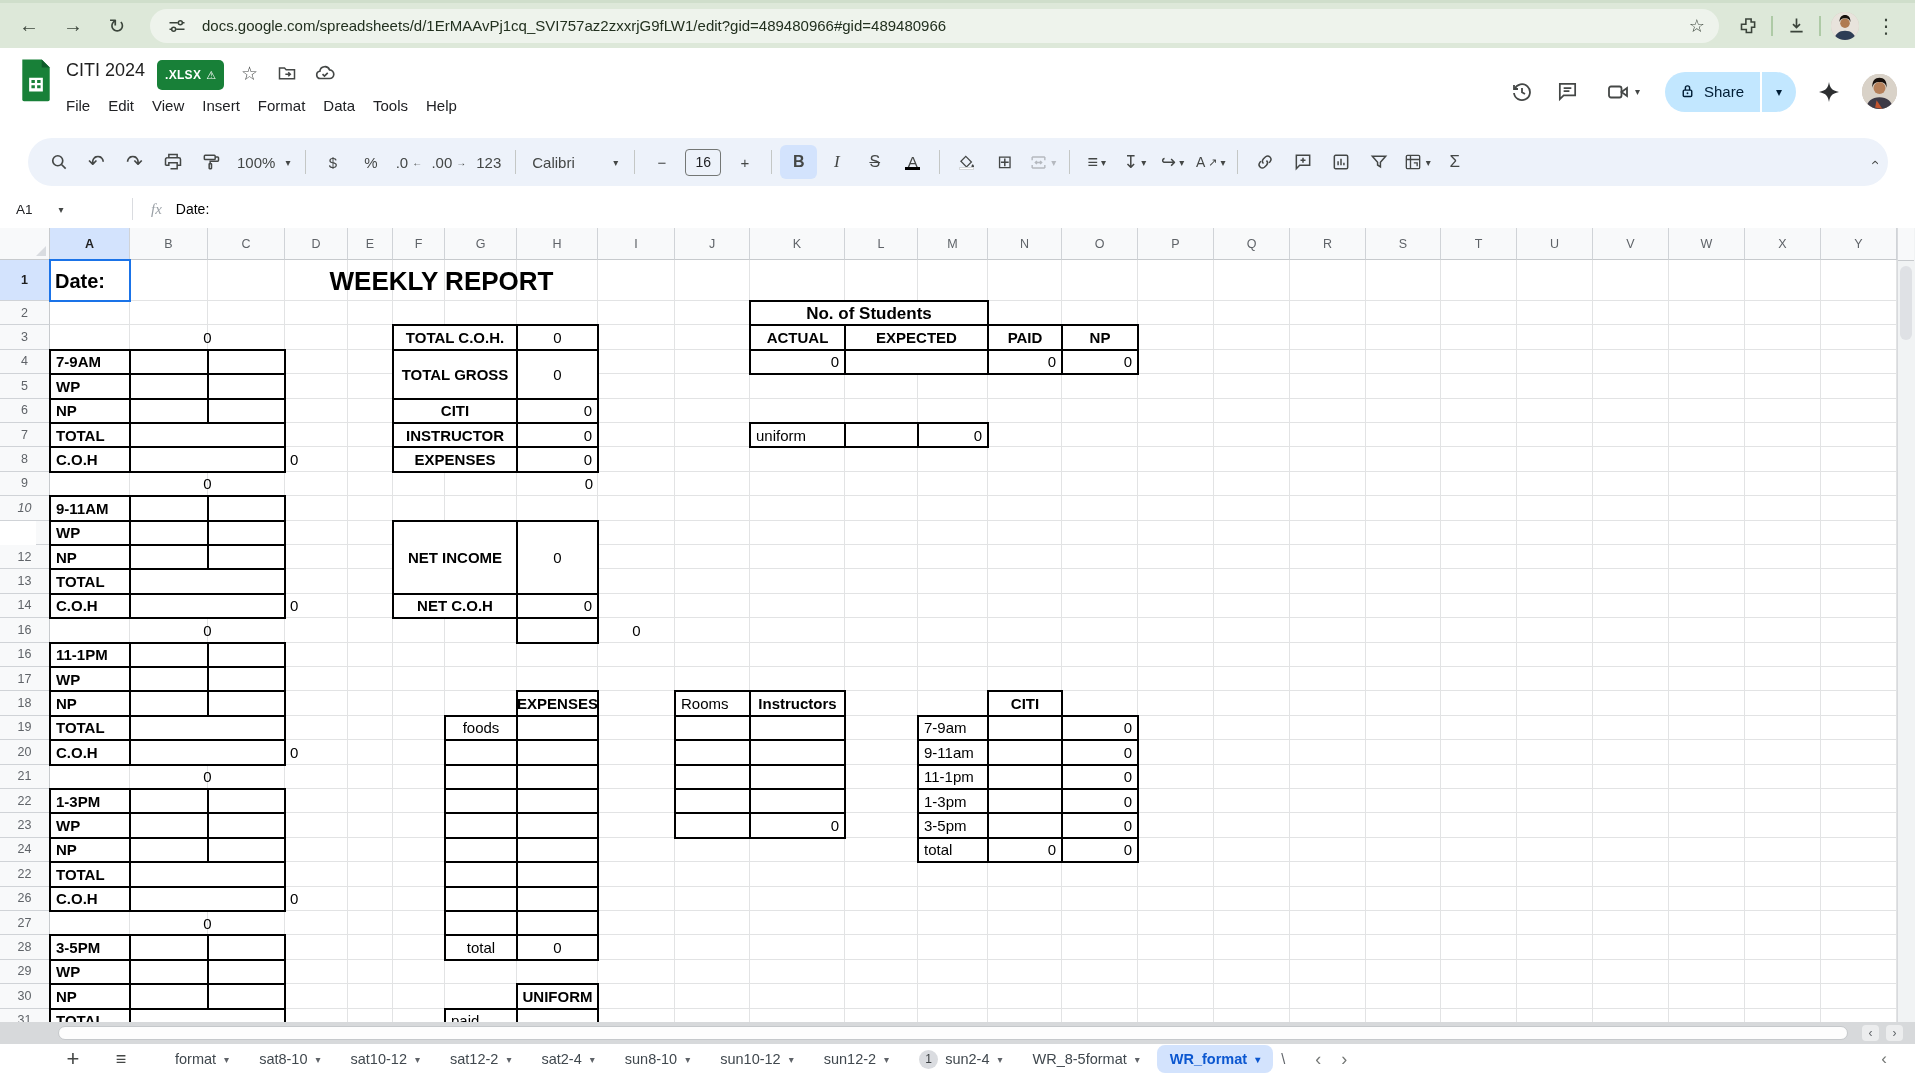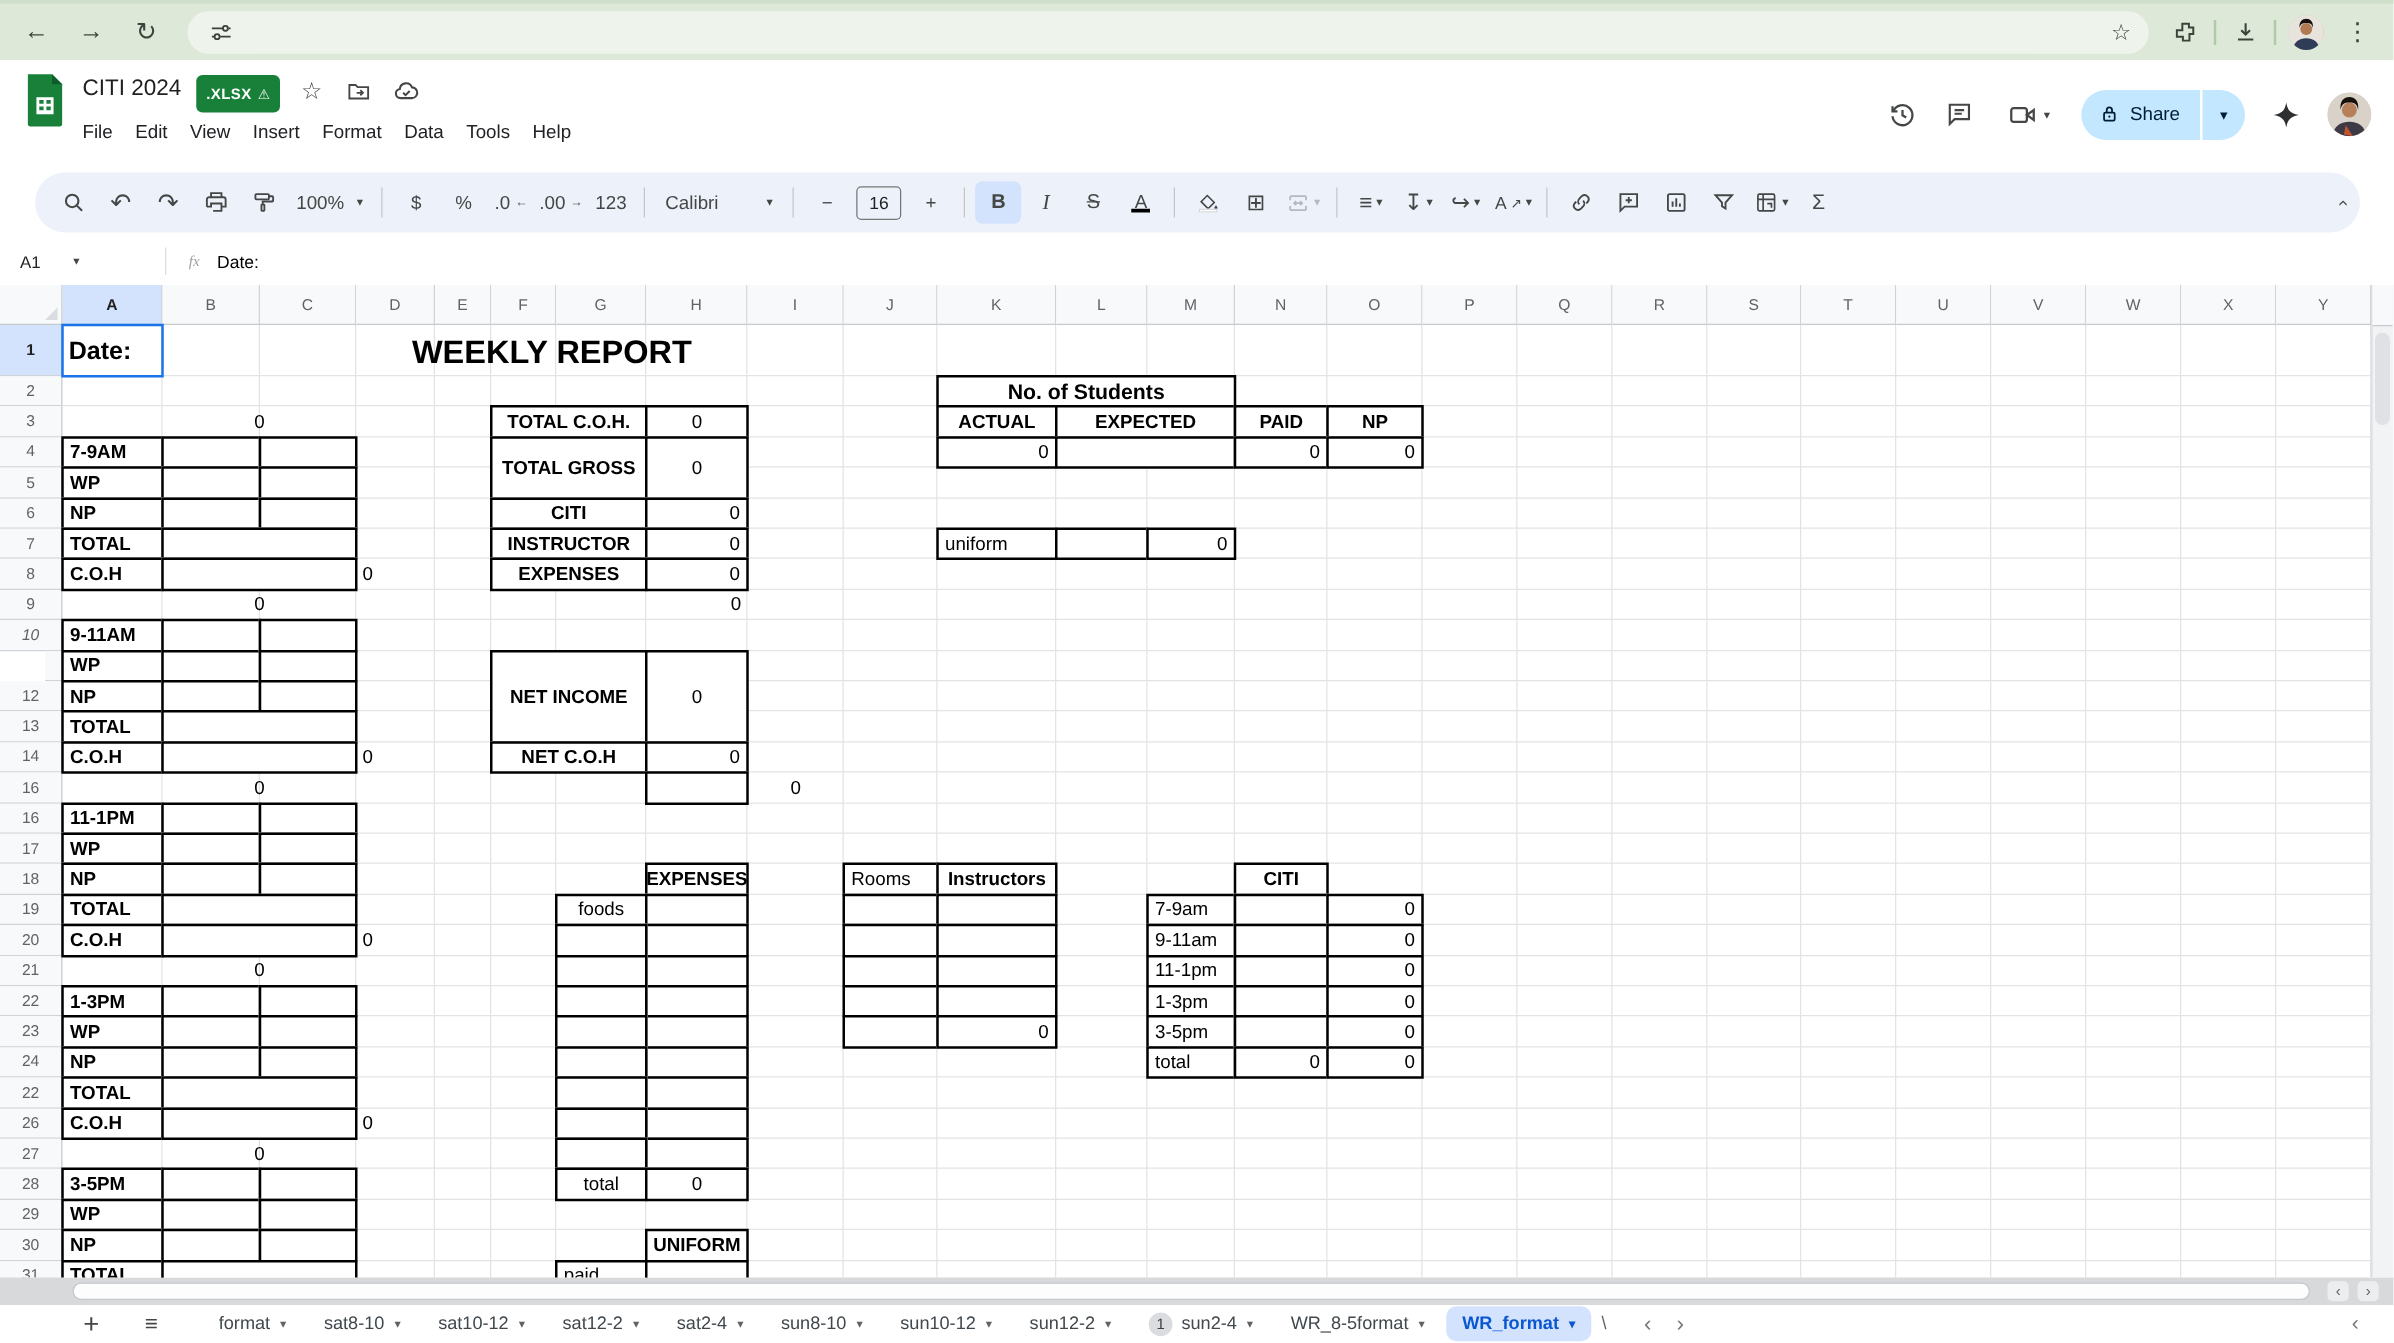--- a/index.html
+++ b/index.html
@@ -52,21 +52,21 @@
   .ubar{display:block;width:15px;height:3px;margin-top:-2px;}
   .stack{display:inline-flex;flex-direction:column;align-items:center;line-height:1;}
   .mini-arrow{font-size:10px;margin-left:1px;}
   #tb-collapse{margin-left:auto;transform:rotate(-90deg);font-size:15px;color:#444746;}
   
   #fbar{position:absolute;left:0;top:190px;width:1915px;height:38px;background:#fff;border-bottom:1px solid #e0e3e7;
         display:flex;align-items:center;}
   #namebox{width:116px;display:flex;align-items:center;padding-left:16px;gap:26px;font-size:13.5px;color:#202124;}
   #namebox .tcaret{font-size:10px;color:#444746;}
   .fsep{width:1px;height:22px;background:#dadce0;margin:0 8px 0 0;}
-  #fx{font-style:italic;font-family:"Liberation Serif",serif;font-size:12px;color:#9aa0a6;margin:0 14px 0 10px;}
+  #fx{font-style:italic;font-family:"Liberation Serif",serif;font-size:15px;color:#9aa0a6;margin:0 14px 0 10px;}
   #fcontent{font-size:14px;color:#000;}
   
   #sheet{position:absolute;left:0;top:228px;width:1915px;height:794px;background:#fff;overflow:hidden;}
   .colh{position:absolute;top:0;height:32px;box-sizing:border-box;background:#f8f9fa;border-right:1px solid #d0d3d7;
         border-bottom:1px solid #c7cacd;display:flex;align-items:center;justify-content:center;
         font-size:12.5px;color:#5f6368;}
   .colh.sel{background:#d3e3fd;color:#1f1f1f;font-weight:bold;}
   .rowh{position:absolute;left:0;width:50px;box-sizing:border-box;background:#f8f9fa;border-bottom:1px solid #d0d3d7;
         border-right:1px solid #c7cacd;display:flex;align-items:center;justify-content:center;
         font-size:12.5px;color:#5f6368;}
@@ -114,20 +114,21 @@
     <span class="bico">→</span>
     <span class="bico">↻</span>
     <div id="urlpill">
       <span class="sico">
         <svg width="20" height="20" viewBox="0 0 24 24" fill="none" stroke="#3a433a" stroke-width="1.8">
           <path d="M3 8h10M19 8h2M3 16h3M11 16h10"></path>
             <circle cx="16" cy="8" r="2.4"></circle>
             <circle cx="8" cy="16" r="2.4"></circle>
         </svg>
       </span>
+      <span id="url">docs.google.com/spreadsheets/d/1ErMAAvPj1cq_SVI757az2zxxrjG9fLW1/edit?gid=489480966#gid=489480966</span>
       <span class="bstar">☆</span>
     </div>
     <span class="sico">
       <svg width="21" height="21" viewBox="0 0 24 24" fill="none" stroke="#3a433a" stroke-width="1.8">
         <path d="M9 4.5h6v3.5h4v6h-3.5v6h-6v-3.5H4v-6h5z"></path>
       </svg>
     </span>
     <i class="vsep"></i>
     <span class="sico">
       <svg width="21" height="21" viewBox="0 0 24 24" fill="none" stroke="#3a433a" stroke-width="1.9">

